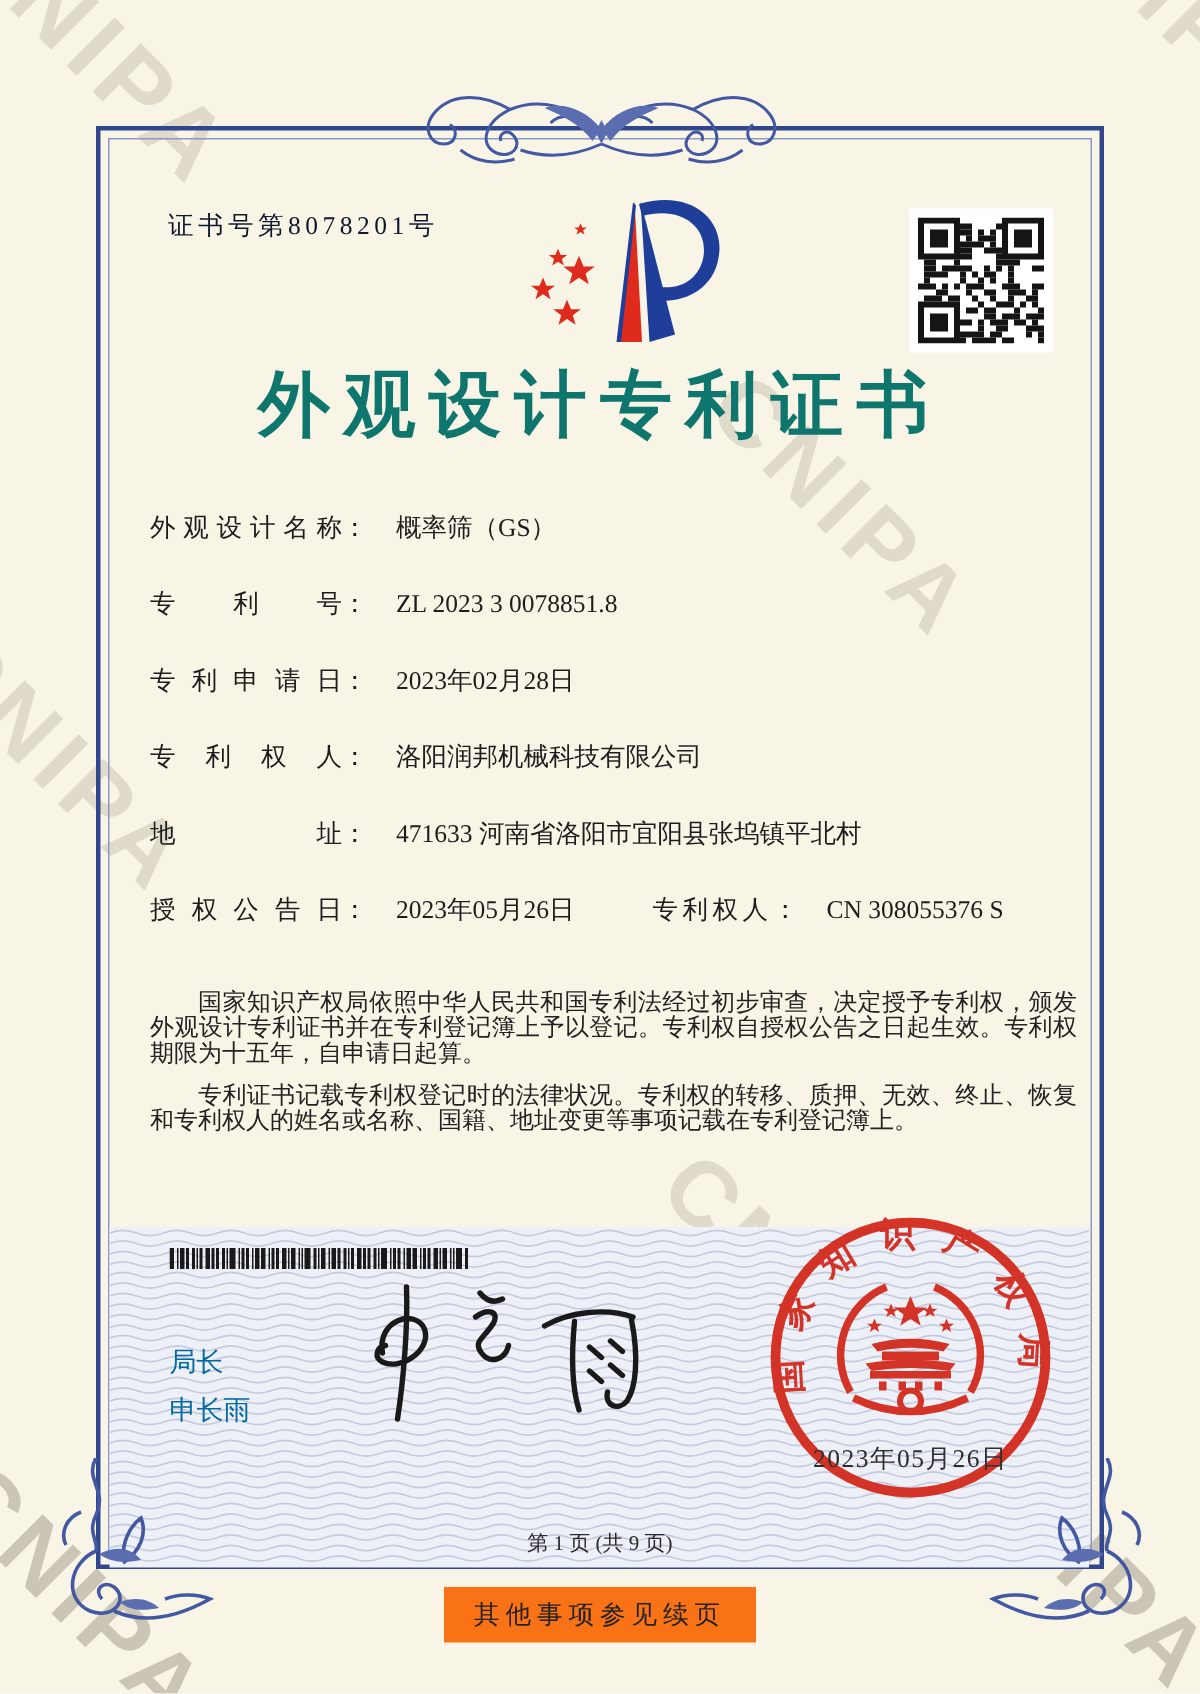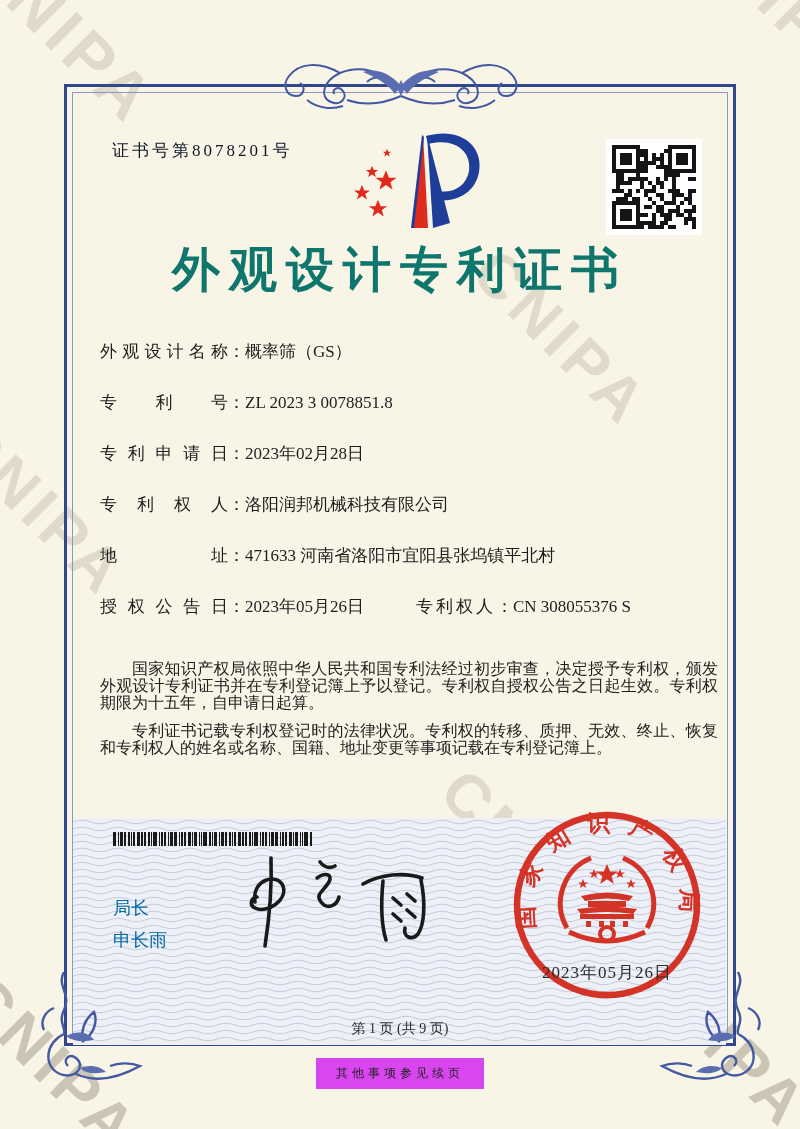--- a/index.html
+++ b/index.html
@@ -27,21 +27,21 @@
 
   .qr-wrap{position:absolute;left:606px;top:139px;width:96px;height:96px;background:#ffffff;
       display:flex;align-items:center;justify-content:center;z-index:4;}
 
   .title{position:absolute;left:0;top:238px;width:800px;text-align:center;font-size:48px;
       font-weight:bold;letter-spacing:9px;color:#0f766e;z-index:4;}
 
   .fields{position:absolute;left:100px;top:340px;width:620px;z-index:4;}
   .frow{margin-bottom:28px;font-size:17px;color:#1d1d1d;white-space:nowrap;}
   .flabel{display:inline-block;width:128px;text-align:justify;text-align-last:justify;vertical-align:bottom;}
-  .fvalue{margin-left:0;}
+  .fvalue{margin-left:19px;}
   .grant-no-group{margin-left:52px;}
   .glabel{letter-spacing:3px;}
 
   .paras{position:absolute;left:100px;top:660px;width:618px;z-index:4;font-size:16px;
       line-height:17px;color:#222;text-align:justify;}
   .paras p{margin:0 0 11px 0;text-indent:2em;}
 
   #barcode-svg{position:absolute;left:113px;top:832px;z-index:4;}
 
   .signer{position:absolute;left:113px;z-index:4;font-family:"Liberation Sans","DejaVu Sans",sans-serif;
@@ -49,21 +49,21 @@
   .signer.t1{top:896px;} .signer.t2{top:928px;text-align:right;}
 
   #sig-svg{position:absolute;left:225px;top:850px;z-index:4;}
 
   #seal-svg{position:absolute;left:508px;top:806px;z-index:5;opacity:0.94;}
 
   .pagenum{position:absolute;left:0;top:1020px;width:800px;text-align:center;font-size:14px;
       color:#2a2a2a;z-index:4;}
 
   .contnote{position:absolute;left:0;top:1058px;width:800px;text-align:center;z-index:4;}
-  .contnote span{display:inline-block;background:#d946ef;padding:7px 20px;font-size:12px;
+  .contnote span{display:inline-block;background:#f97316;padding:7px 20px;font-size:17px;
       letter-spacing:4px;color:#222;}
 
   .flourish{position:absolute;z-index:3;}
   .fl-top{left:277px;top:52px;}
   .fl-bl{left:36px;top:972px;}
   .fl-br{left:634px;top:972px;transform:scaleX(-1);}
 </style>
 </head>
 <body>
 

